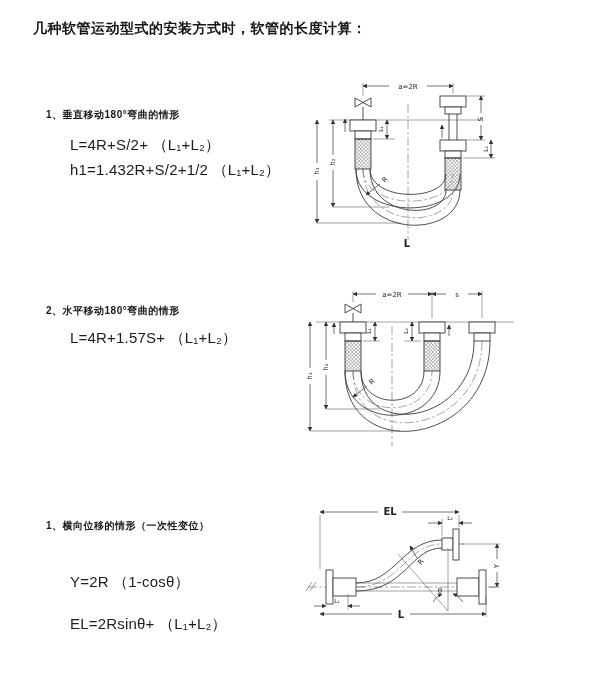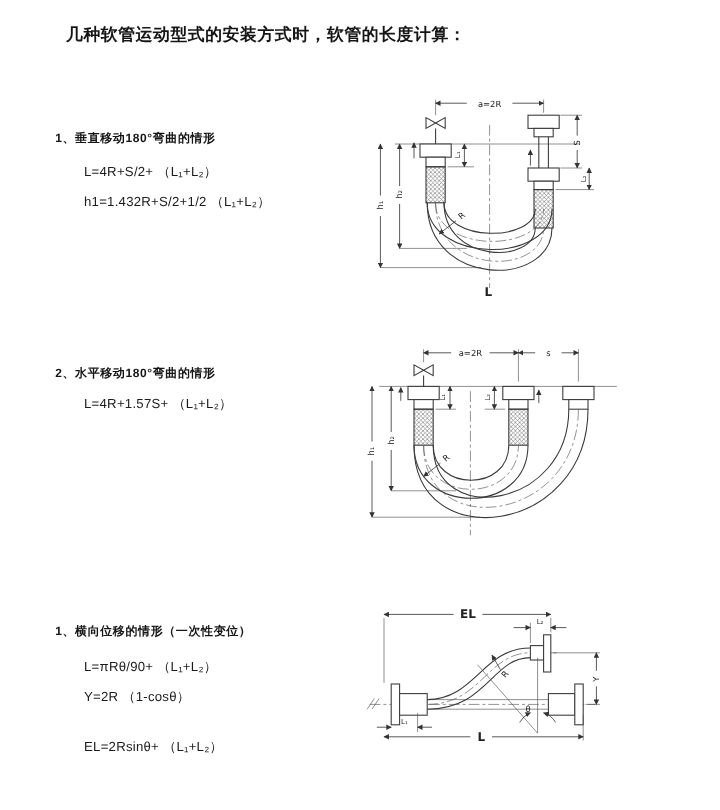--- a/index.html
+++ b/index.html
@@ -3,29 +3,29 @@
 <meta charset="utf-8">
 <style>
   html,body{margin:0;padding:0;background:#ffffff;}
   .page{
     position:relative;width:600px;height:675px;background:#ffffff;
     font-family:"Liberation Sans","DejaVu Sans",sans-serif;color:#161616;
     overflow:hidden;
   }
   .doc-title{
     position:absolute;left:33px;top:20px;
-    font-size:14px;font-weight:bold;letter-spacing:.5px;white-space:nowrap;margin-left:22px;
+    font-size:14px;font-weight:bold;letter-spacing:.5px;white-space:nowrap;
   }
   .sec-heading{
     position:absolute;left:46px;
     font-size:10px;font-weight:bold;letter-spacing:.5px;white-space:nowrap;
   }
   .formula{
     position:absolute;left:70px;
-    font-size:11px;letter-spacing:.2px;color:#1c1c1c;white-space:nowrap;
+    font-size:15px;letter-spacing:.2px;color:#1c1c1c;white-space:nowrap;
   }
   .diagram{position:absolute;}
   
   .ln{stroke:#3a3a3a;stroke-width:.9;fill:none;}
   .thin{stroke:#555;stroke-width:.55;fill:none;}
   .dim{stroke:#3a3a3a;stroke-width:.7;fill:none;}
   .cl{stroke:#5a5a5a;stroke-width:.55;fill:none;stroke-dasharray:9 2.5 2.5 2.5;}
   .fit{fill:#fff;stroke:#3a3a3a;stroke-width:.9;}
   .braid{fill:url(#braid);stroke:#3a3a3a;stroke-width:.9;}
   .lbl{font-family:"DejaVu Sans",sans-serif;font-size:7px;fill:#222;text-anchor:middle;}
@@ -217,21 +217,20 @@
       <path class="cl" d="M 53,89 C 53,170 182,153 182,59"></path>
     </g>
 
     <g>
       <line class="dim" x1="67" y1="104" x2="53" y2="115" marker-end="url(#arr)"></line>
       <text class="lbl" x="72" y="102" font-size="8.5" transform="rotate(-40 72 100)">R</text>
     </g>
   </svg>
 
   <div class="sec-heading" style="top:519px">1、横向位移的情形（一次性变位）</div>
-  <div class="formula" style="top:548px">L=πRθ/90+ （L₁+L₂）</div>
   <div class="formula" style="top:573px">Y=2R （1-cosθ）</div>
   <div class="formula" style="top:615px">EL=2Rsinθ+ （L₁+L₂）</div>
 
   <svg class="diagram" style="left:300px;top:498px" width="300" height="150" viewBox="0 0 300 150">
 
     <line class="cl" x1="8" y1="89" x2="196" y2="89"></line>
     <g class="thin">
       <line x1="6" y1="93" x2="12" y2="84"></line>
       <line x1="10" y1="93" x2="16" y2="84"></line>
     </g>

